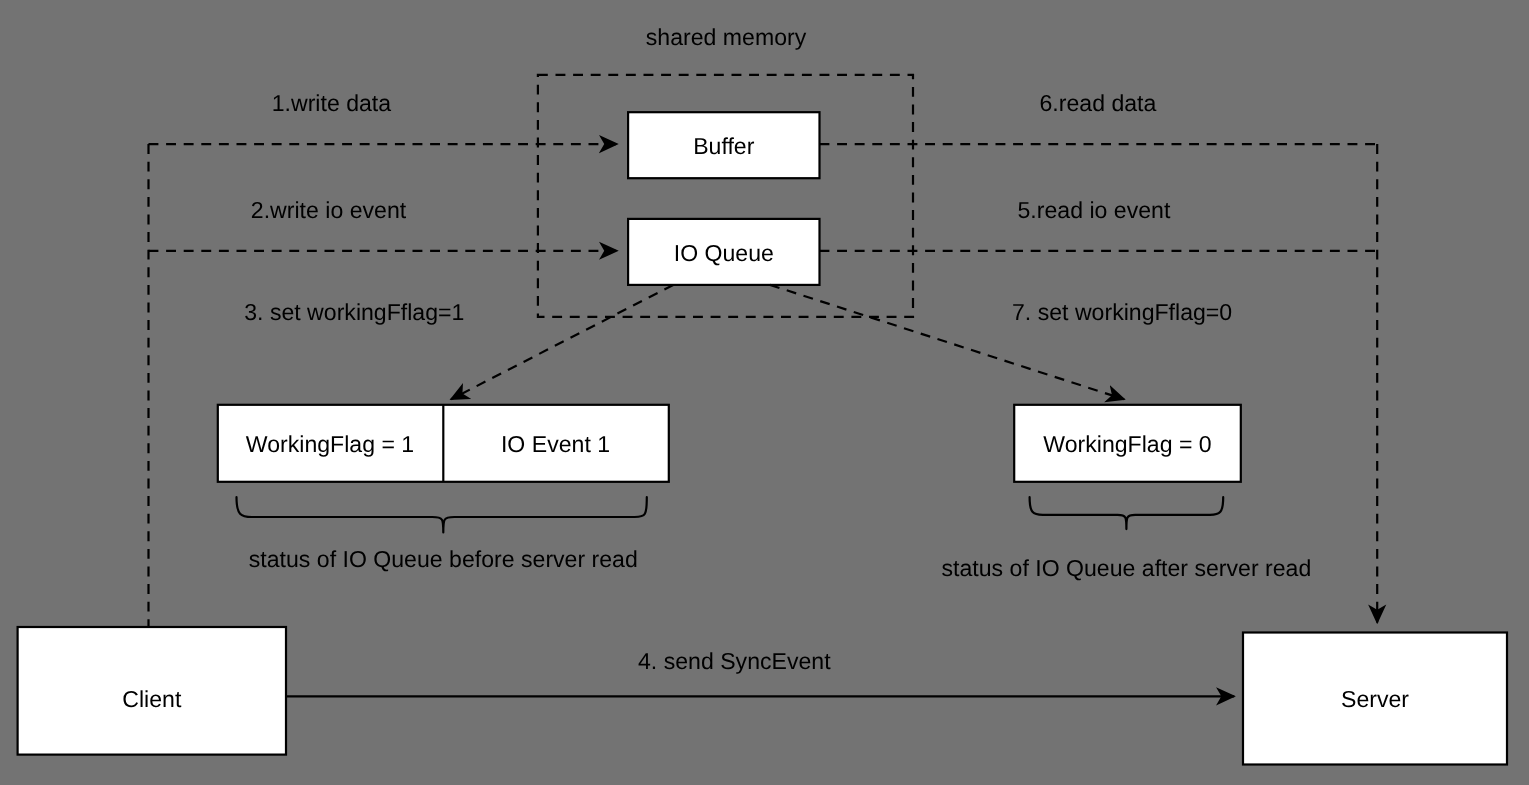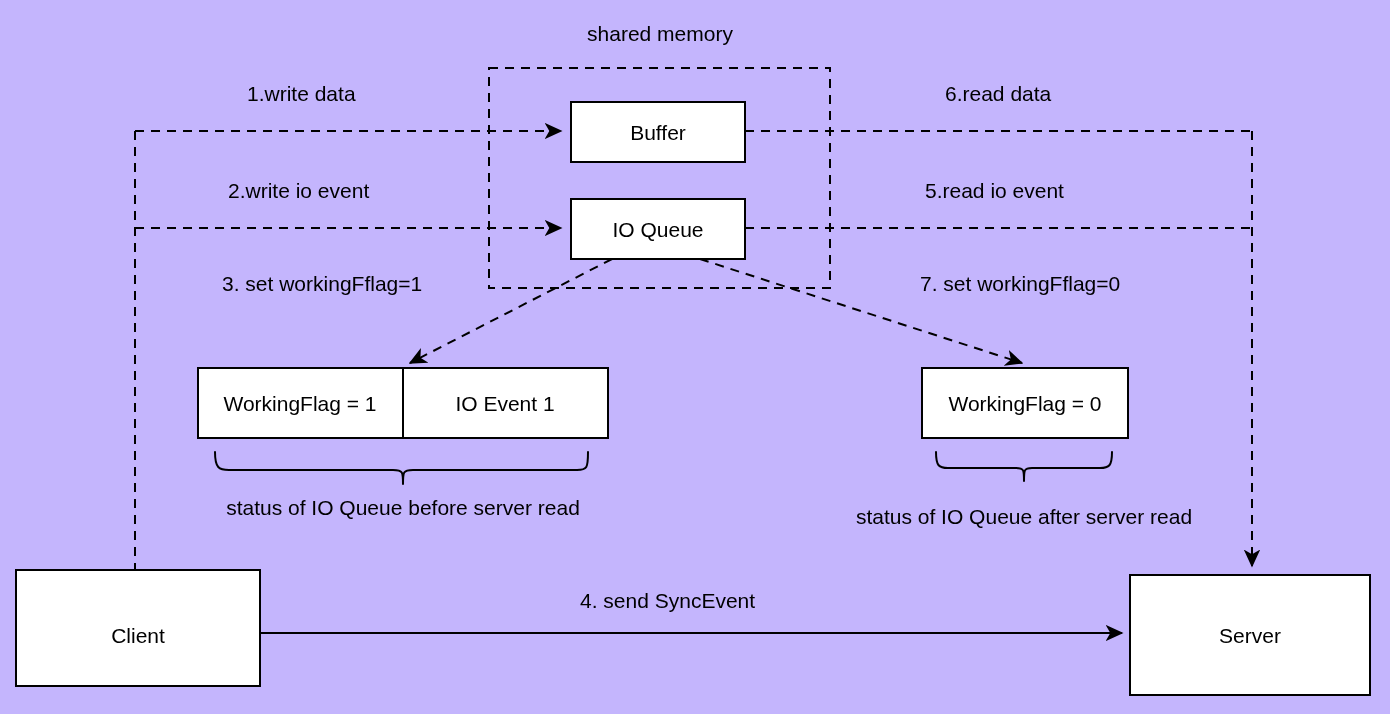--- a/index.html
+++ b/index.html
@@ -8,21 +8,21 @@
     background: #ffffff;
   }
   body {
     font-family: "Liberation Sans", sans-serif;
     color: #000000;
   }
   #diagram-root {
     position: relative;
     width: 1390px;
     height: 714px;
-    background: #c4b5fd;
+    background: #737373;
     overflow: hidden;
   }
   svg#diagram-canvas {
     position: absolute;
     left: 0;
     top: 0;
     width: 1390px;
     height: 714px;
     display: block;
   }

